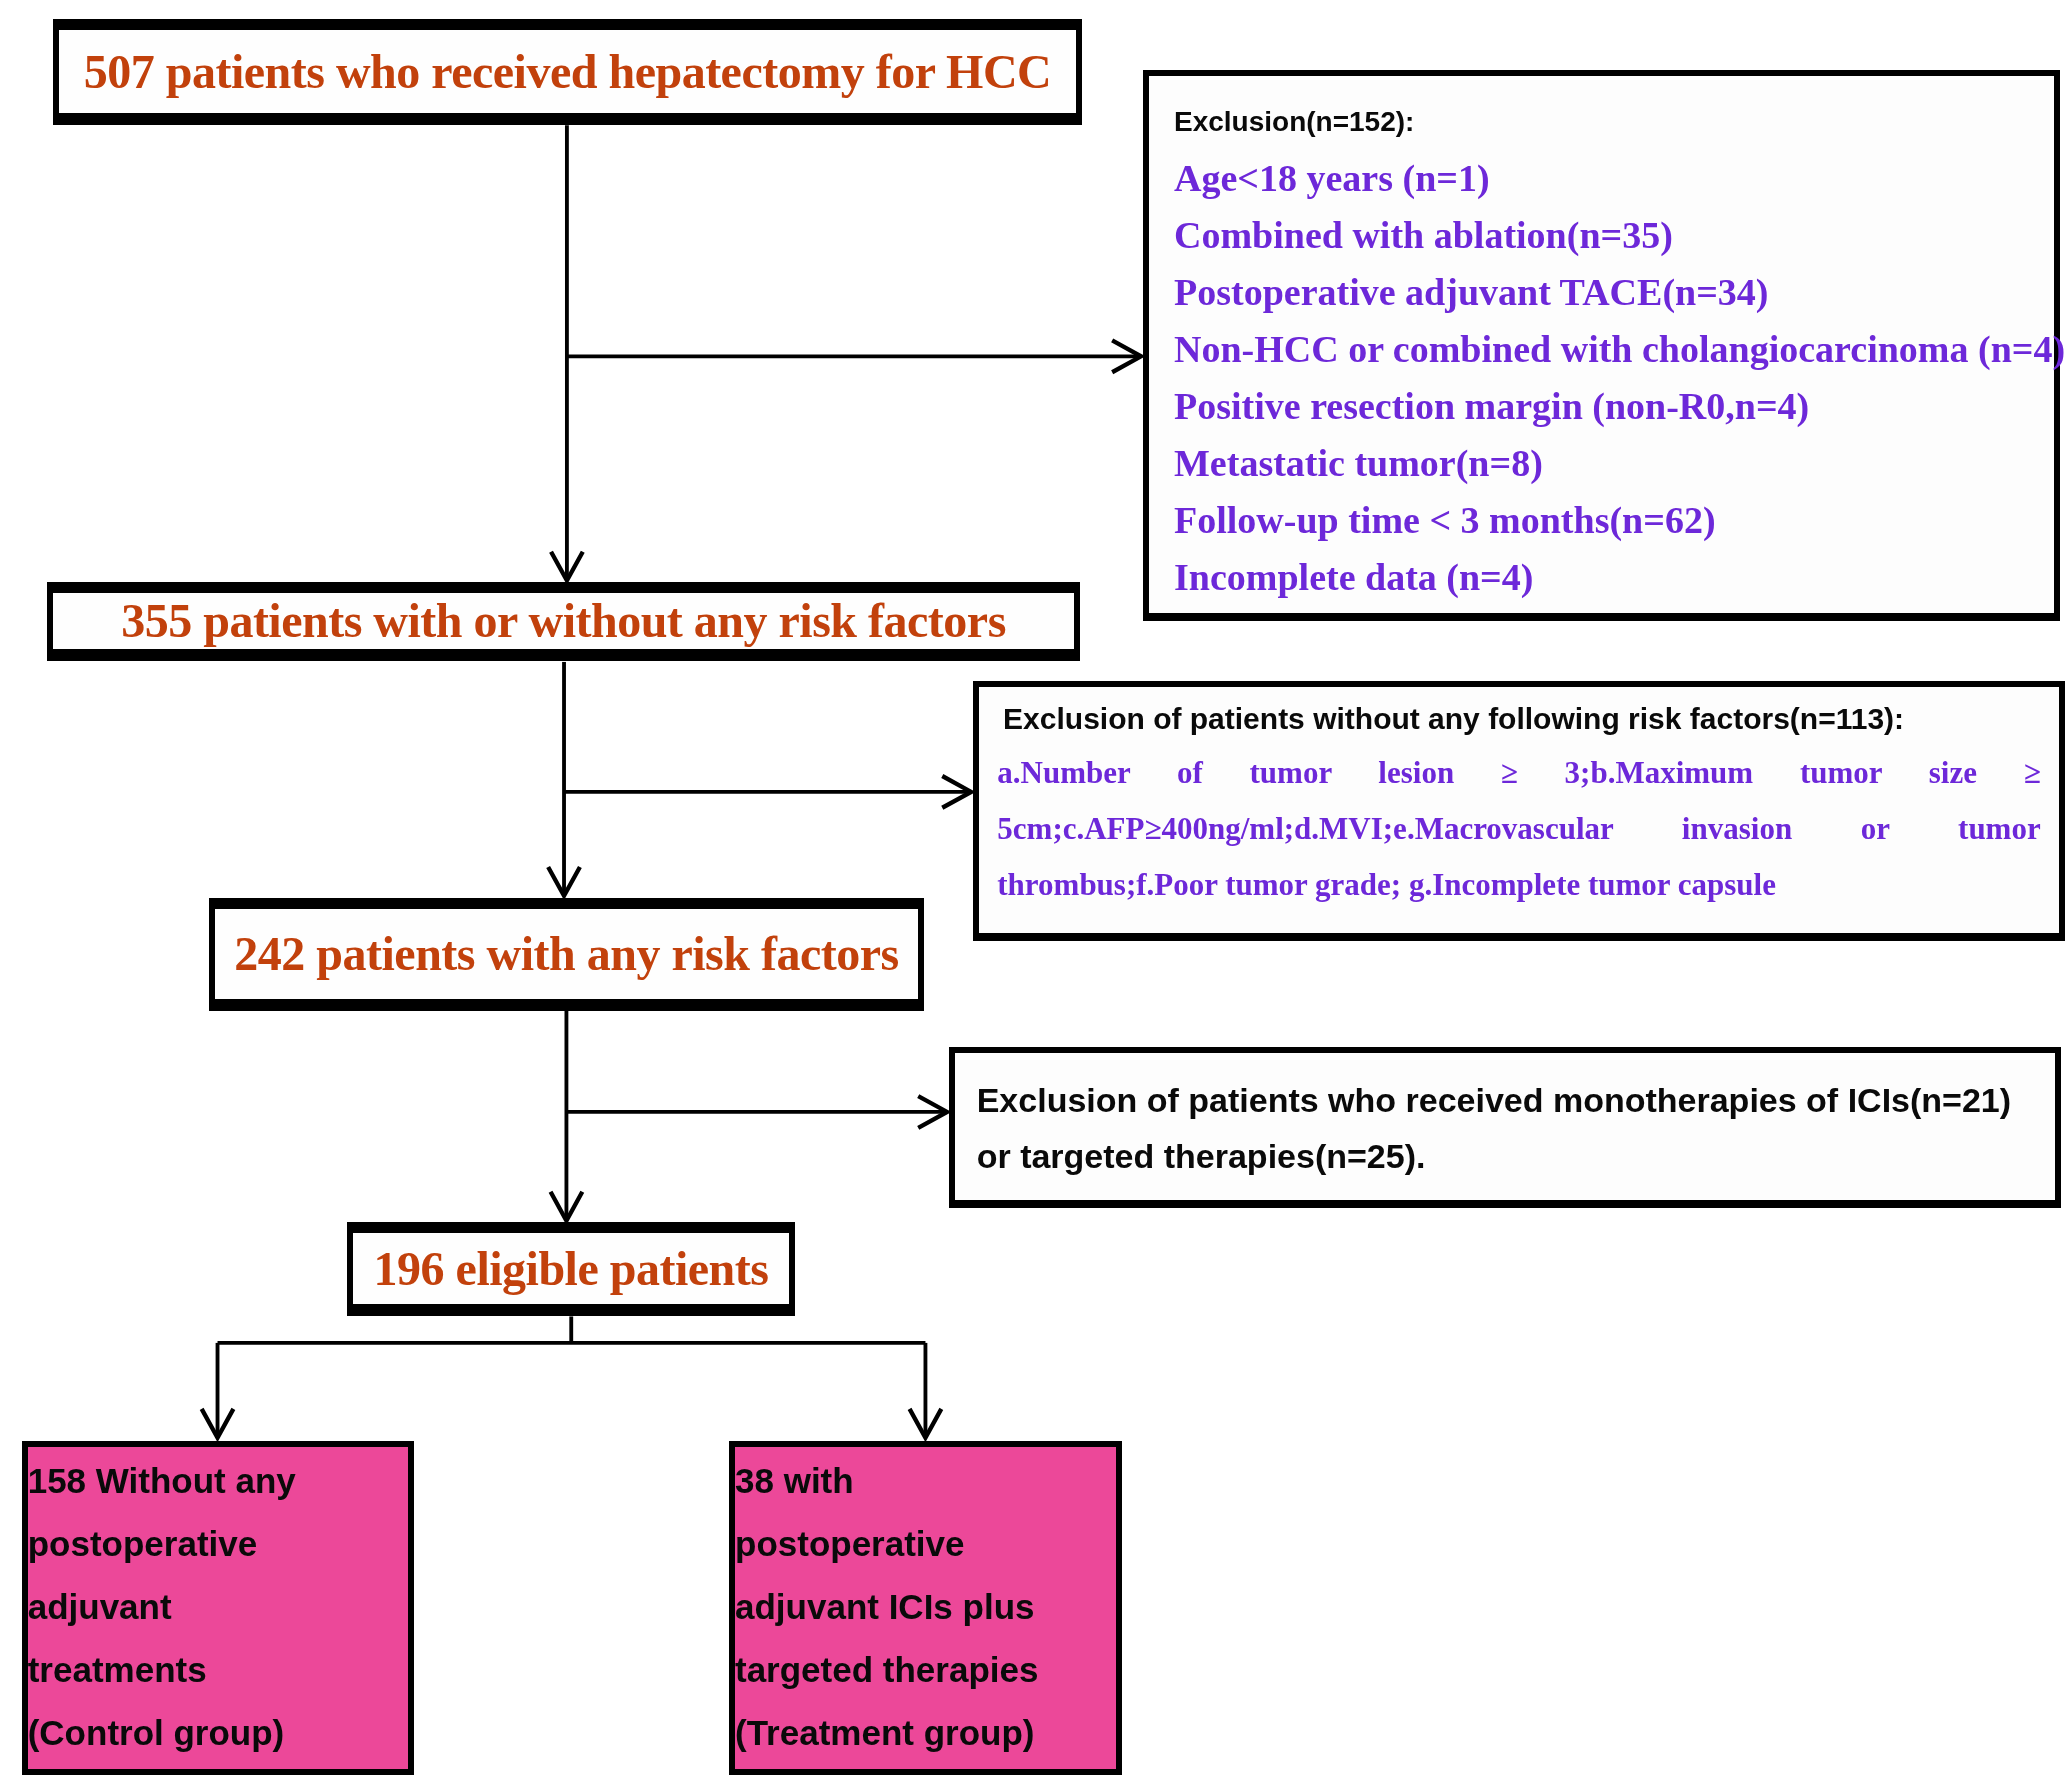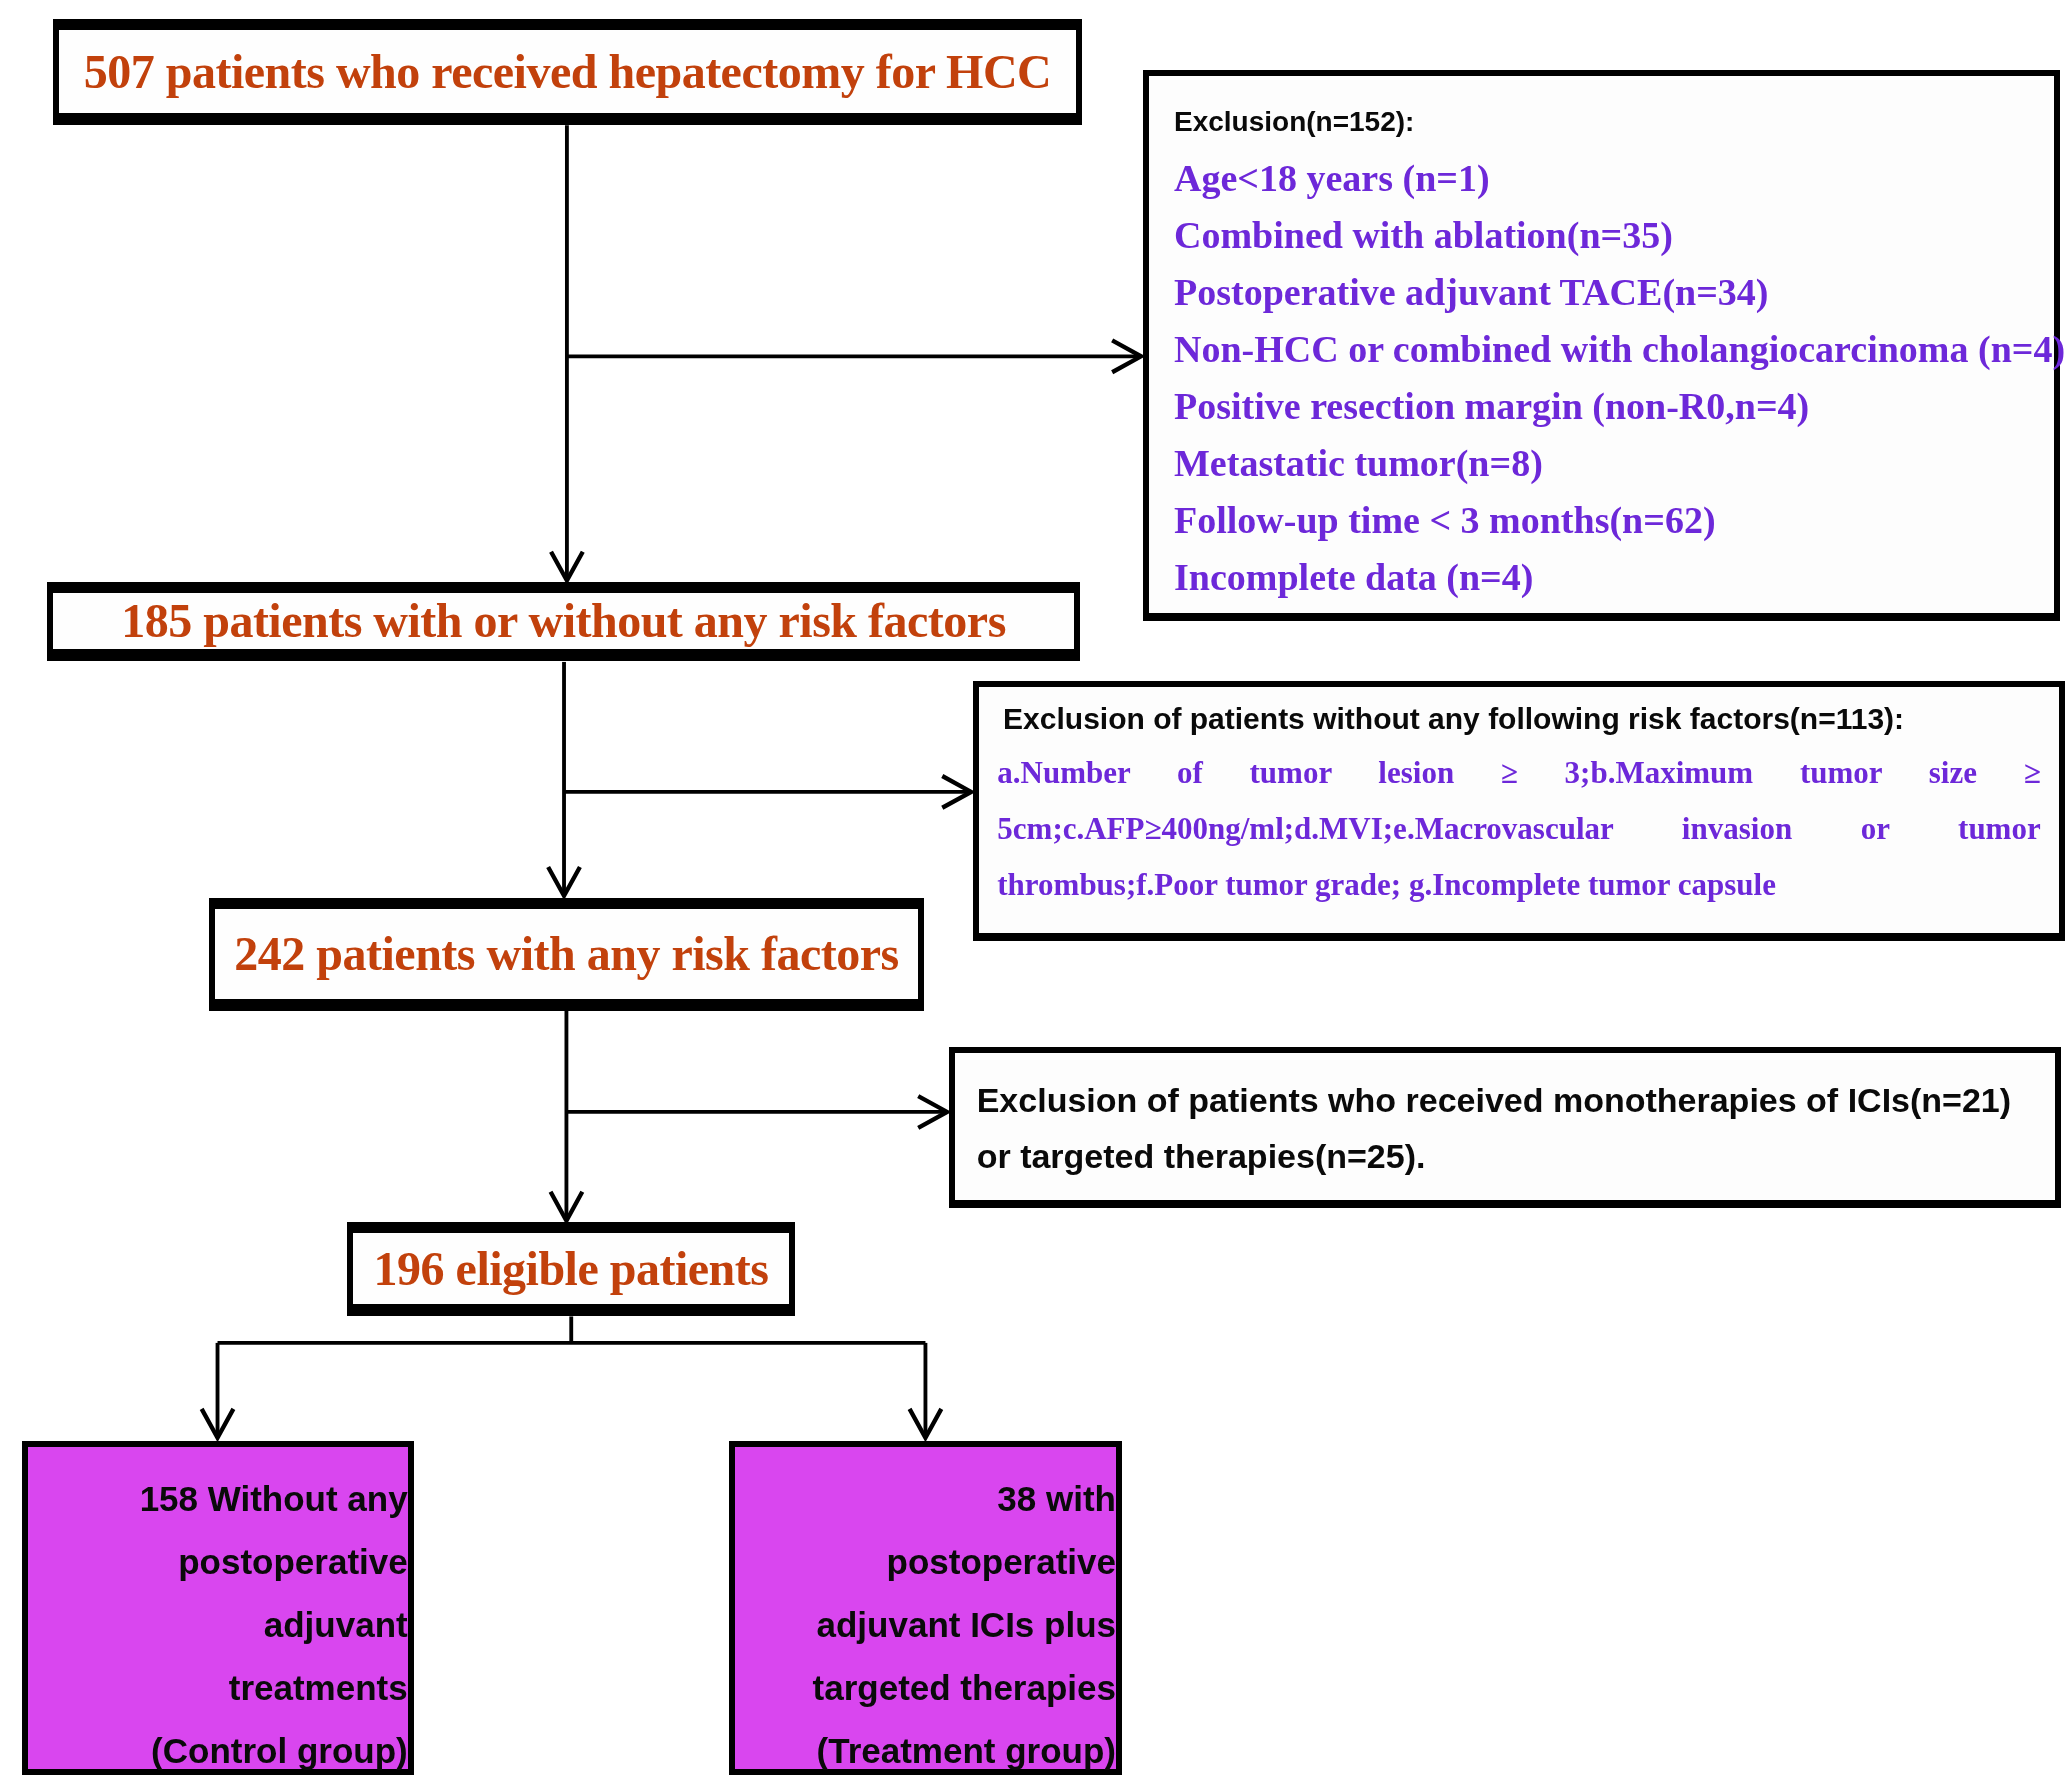--- a/index.html
+++ b/index.html
@@ -91,25 +91,25 @@
   
   #excl3 { padding: 19px 17px 0 21.7px; }
   #excl3 .bigline {
     font-size: 34px;
     line-height: 56px;
     white-space: nowrap;
   }
   
   .group-box {
     position: absolute;
-    background: #d946ef;
+    background: #ec4899;
     border: 6.3px solid #000000;
     box-sizing: border-box;
-    text-align: right;
-    padding-top: 20px;
+    text-align: left;
+    padding-top: 2px;
   }
   .group-box .gline {
     font-size: 35px;
     line-height: 63px;
     white-space: nowrap;
   }
 </style>
 </head>
 <body>
 
@@ -156,21 +156,21 @@
     <div class="item serif-text">Combined with ablation(n=35)</div>
     <div class="item serif-text">Postoperative adjuvant TACE(n=34)</div>
     <div class="item serif-text">Non-HCC or combined with cholangiocarcinoma (n=4)</div>
     <div class="item serif-text">Positive resection margin (non-R0,n=4)</div>
     <div class="item serif-text">Metastatic tumor(n=8)</div>
     <div class="item serif-text">Follow-up time &lt; 3 months(n=62)</div>
     <div class="item serif-text">Incomplete data (n=4)</div>
   </div>
 
   <div class="flow-box" style="left:47px; top:582px; width:1033px; height:79px;">
-    <span class="flow-title">185 patients with or without any risk factors</span>
+    <span class="flow-title">355 patients with or without any risk factors</span>
   </div>
 
   <div class="side-box" id="excl2" style="left:973px; top:681px; width:1092px; height:260px;">
     <div class="hdr sans-bold">Exclusion of patients without any following risk factors(n=113):</div>
     <div class="bodyline serif-text just">a.Number of tumor lesion ≥ 3;b.Maximum tumor size ≥</div>
     <div class="bodyline serif-text just">5cm;c.AFP≥400ng/ml;d.MVI;e.Macrovascular invasion or tumor</div>
     <div class="bodyline serif-text">thrombus;f.Poor tumor grade; g.Incomplete tumor capsule</div>
   </div>
 
   <div class="flow-box" style="left:209px; top:898px; width:715px; height:113px;">

